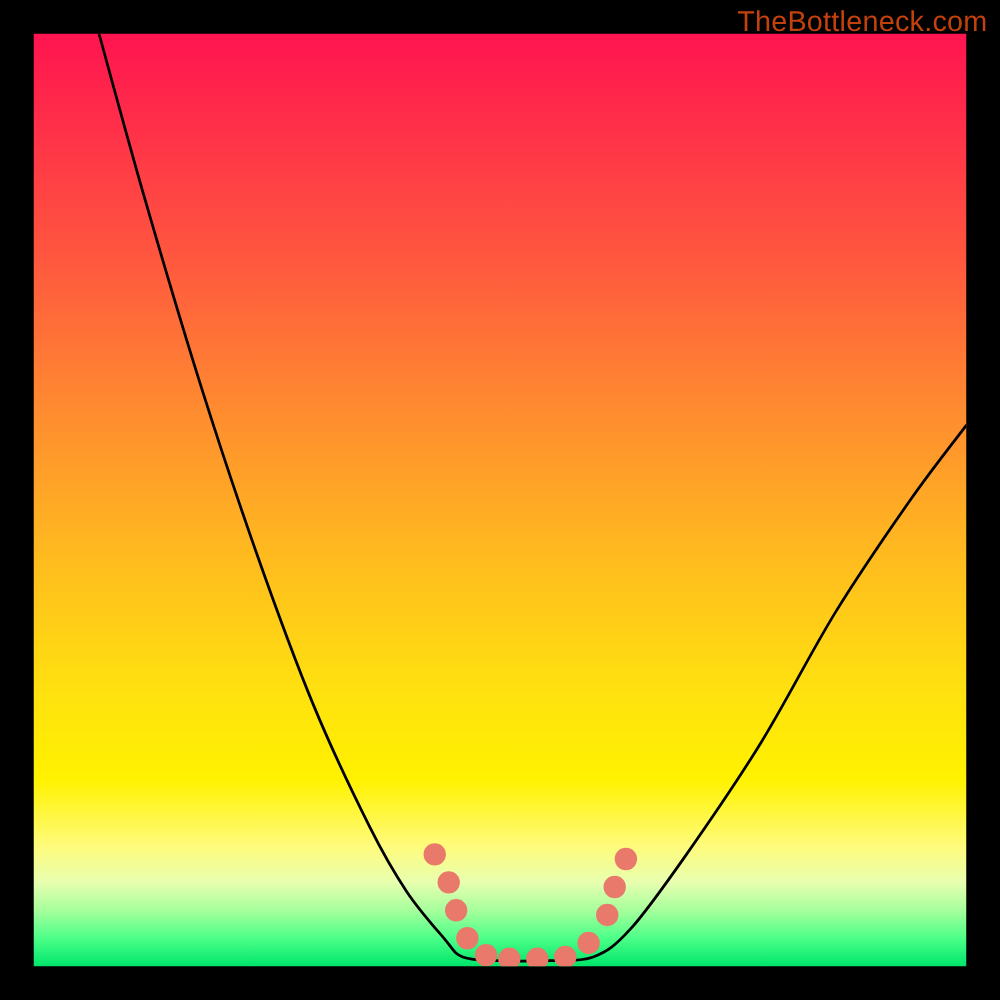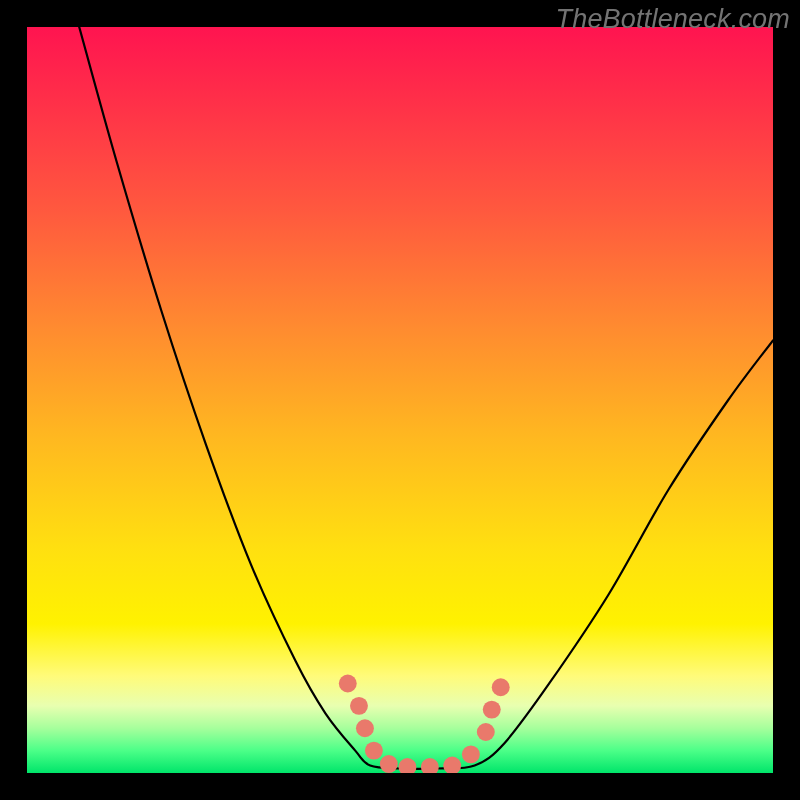--- a/index.html
+++ b/index.html
@@ -38,26 +38,25 @@
       #e8ffb0 91%,
       #a6ff9c 94%,
       #4cff88 97%,
       #00e56a 100%
     );
   }
   .watermark {
     position: absolute;
     top: 4px;
     right: 10px;
-    color: #737373;
-    font-size: 27px;
+    color: #c2410c;
+    font-size: 23px;
     letter-spacing: 0.2px;
     font-family: Arial, Helvetica, sans-serif;
     user-select: none;
-    font-style: italic;
   }
   svg.curve {
     position: absolute;
     top: 0;
     left: 0;
   }
 </style>
 </head>
 <body>
 

